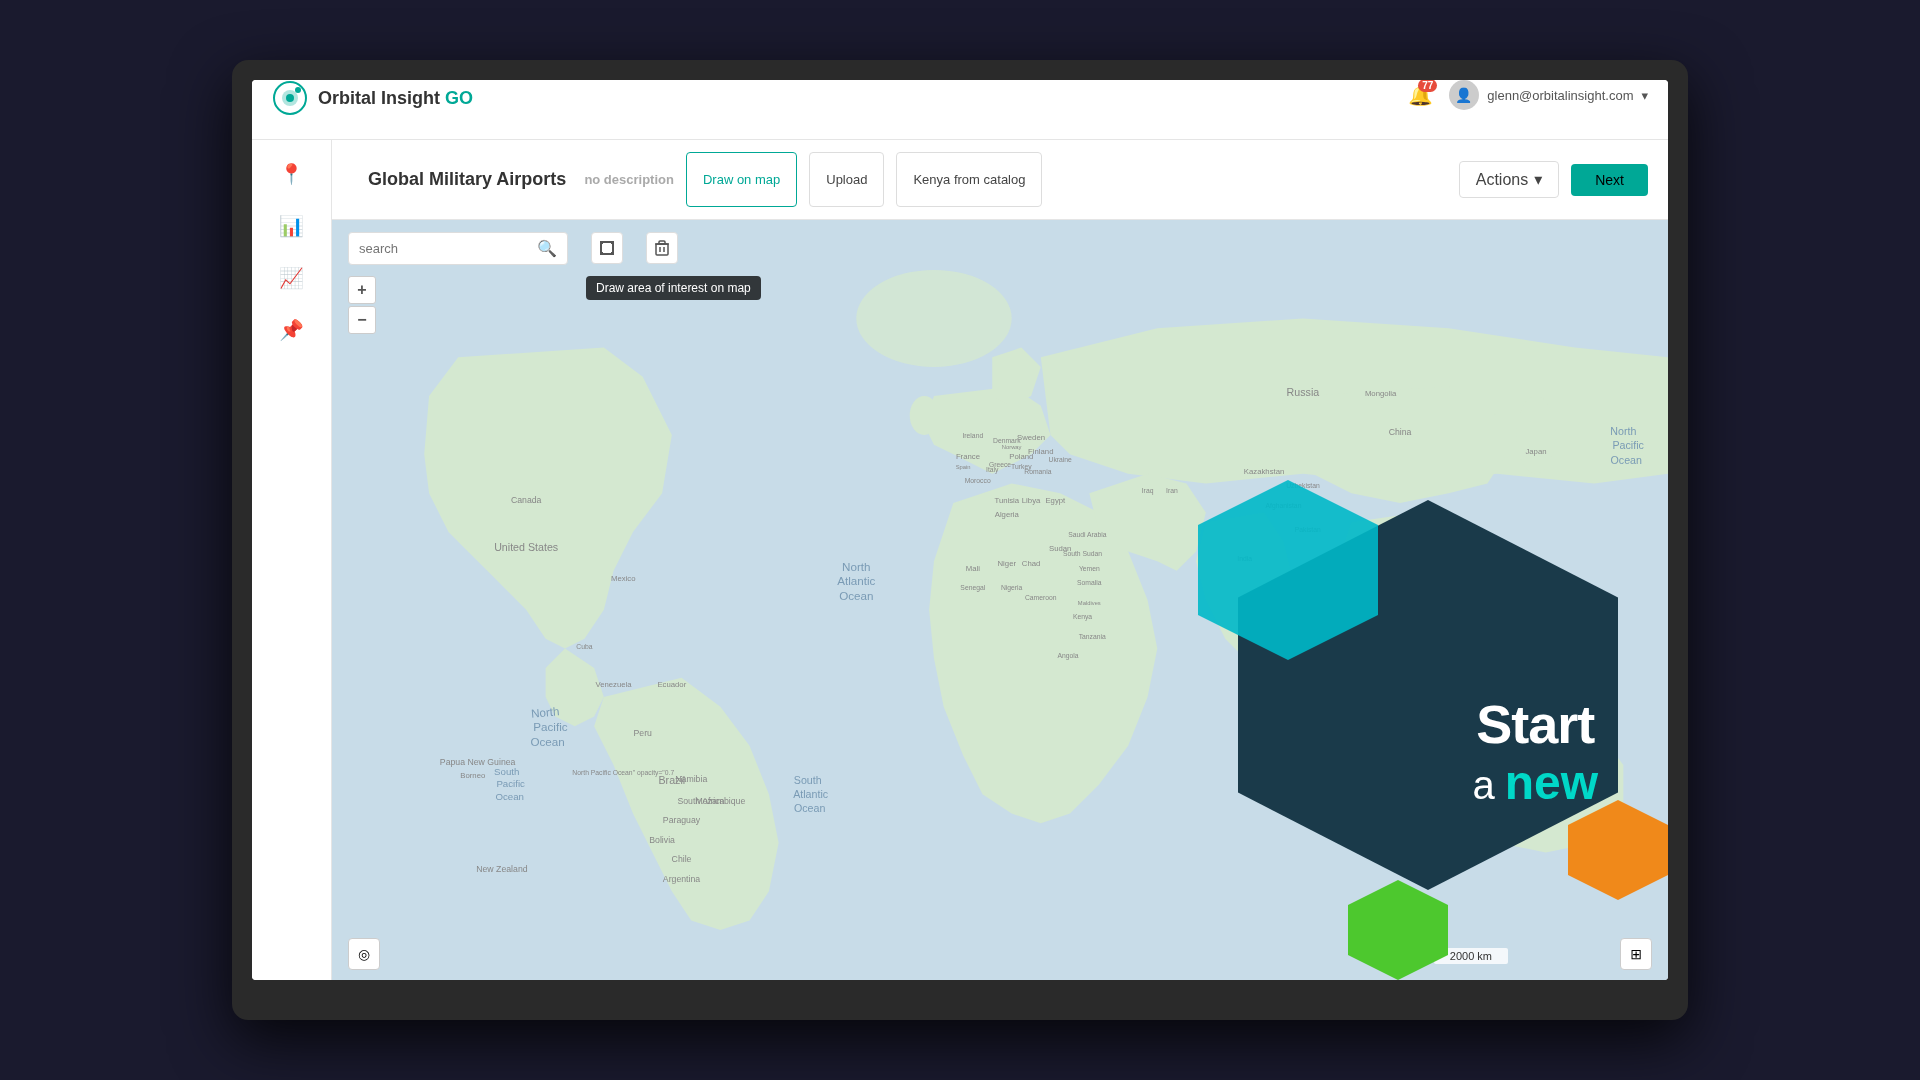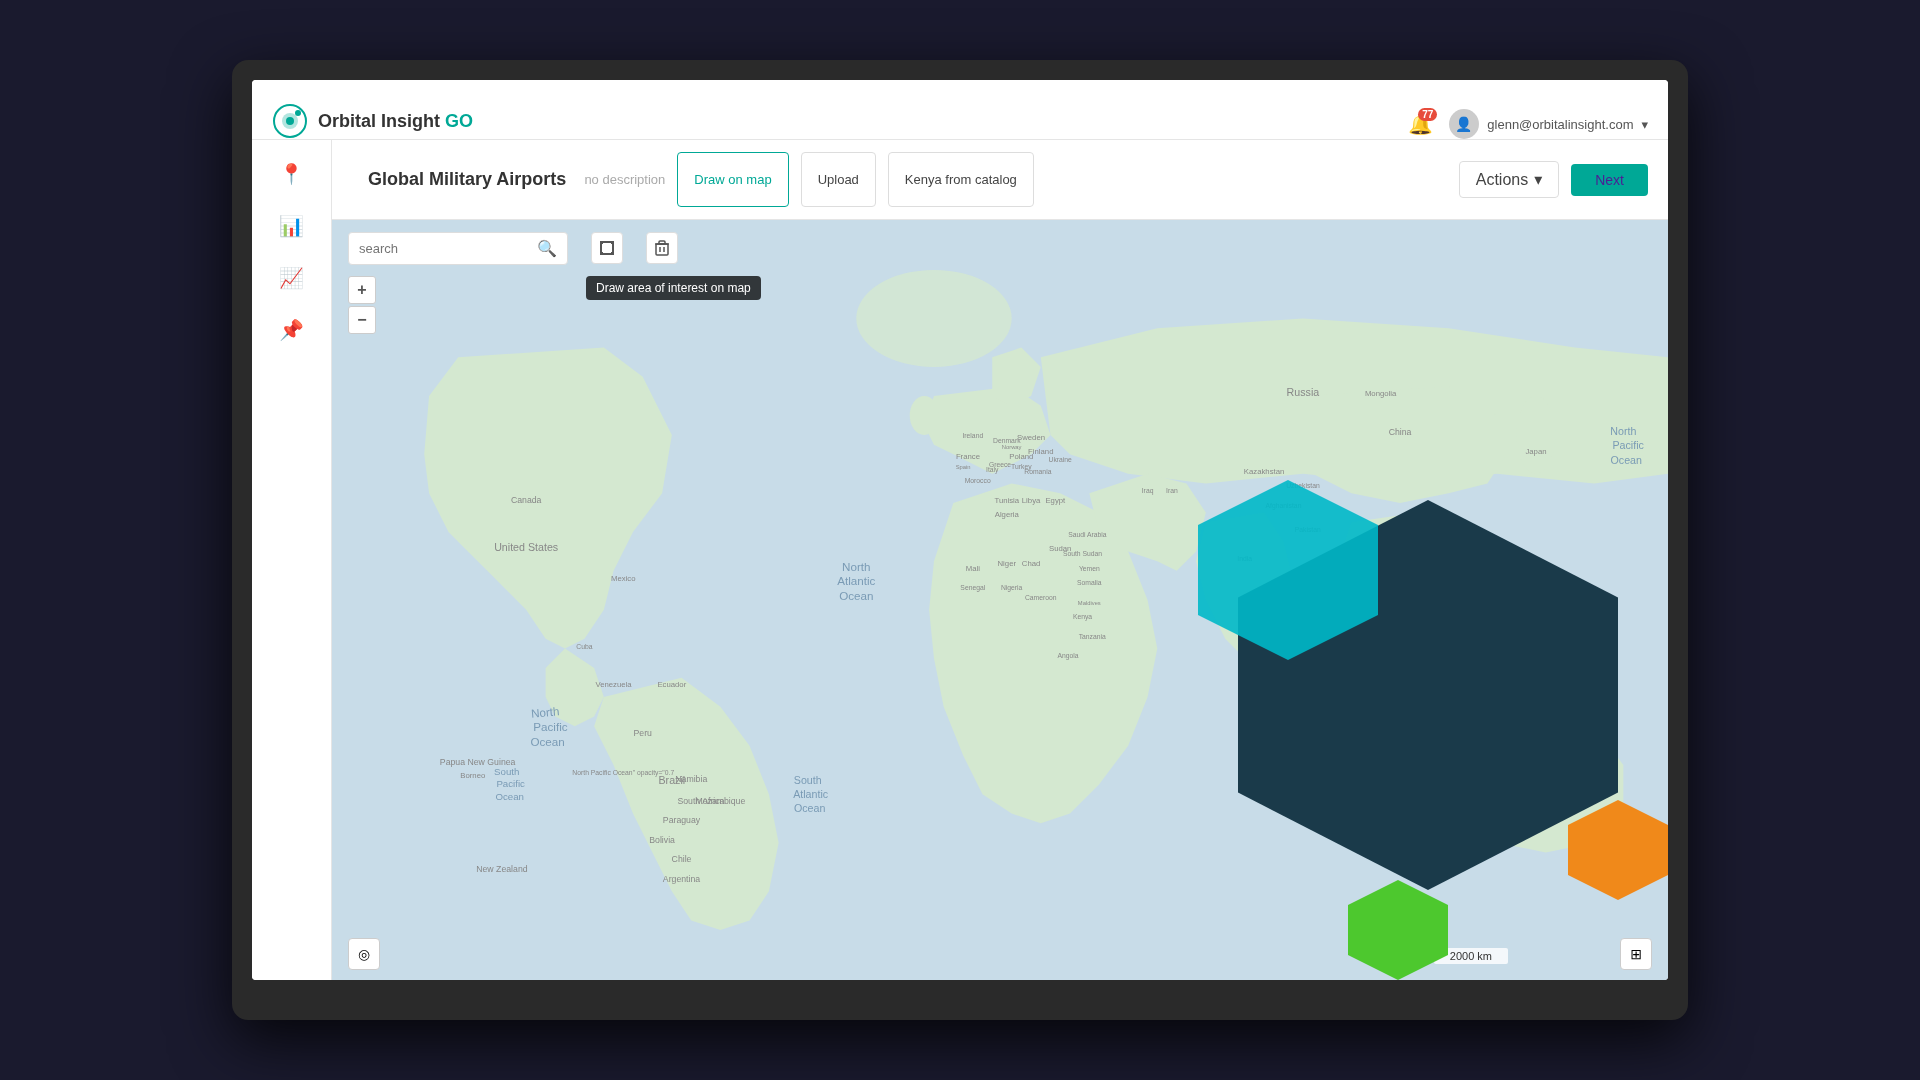--- a/index.html
+++ b/index.html
@@ -33,21 +33,21 @@
       position: relative;
       display: flex;
       flex-direction: column;
     }
 
     
     .top-bar {
       background: #fff;
       height: 60px;
       display: flex;
-      align-items: flex-end;
+      align-items: flex-start;
       padding: 0 20px;
       border-bottom: 1px solid #e5e5e5;
       z-index: 10;
     }
 
     .logo-area {
       display: flex;
       align-items: center;
       gap: 10px;
     }
@@ -176,20 +176,21 @@
       font-size: 18px;
       font-weight: 600;
       color: #333;
       margin-left: 16px;
     }
 
     .page-description {
       font-size: 13px;
       color: #aaa;
       margin-left: 6px;
+      font-weight: bold;
     }
 
     .toolbar-btn {
       padding: 19px 16px;
       border-radius: 4px;
       border: 1px solid #ddd;
       background: #fff;
       cursor: pointer;
       font-size: 13px;
       color: #444;
@@ -217,21 +218,21 @@
       color: #444;
       display: flex;
       align-items: center;
       gap: 6px;
     }
 
     .next-btn {
       padding: 8px 24px;
       border-radius: 4px;
       background: #00a896;
-      color: #4c1d95;
+      color: #000000;
       border: none;
       cursor: pointer;
       font-size: 14px;
       font-weight: 500;
     }
 
     
     .map-area {
       flex: 1;
       position: relative;
@@ -642,20 +643,27 @@
             </svg>
 
             <svg style="position:absolute;bottom:20px;right:-20px;width:100px;height:100px;" viewBox="0 0 100 100">
               <polygon points="50,0 100,25 100,75 50,100 0,75 0,25" fill="#f0891a"></polygon>
             </svg>
 
             <svg style="position:absolute;bottom:-60px;left:120px;width:100px;height:100px;" viewBox="0 0 100 100">
               <polygon points="50,0 100,25 100,75 50,100 0,75 0,25" fill="#4dc82e"></polygon>
             </svg>
 
+            <div style="position:absolute;bottom:110px;right:50px;color:#fff;text-align:center;z-index:25;pointer-events:none;">
+              <div style="font-size:54px;font-weight:800;line-height:1;letter-spacing:-1px;">Start</div>
+              <div style="display:flex;align-items:baseline;gap:10px;justify-content:center;margin-top:4px;">
+                <span style="font-size:40px;font-weight:400;color:#fff;">a</span>
+                <span style="font-size:48px;font-weight:800;color:#00d8c8;">new</span>
+              </div>
+            </div>
 
           </div>
 
         </div>
 
       </div>
 
     </div>
 
   </div>

